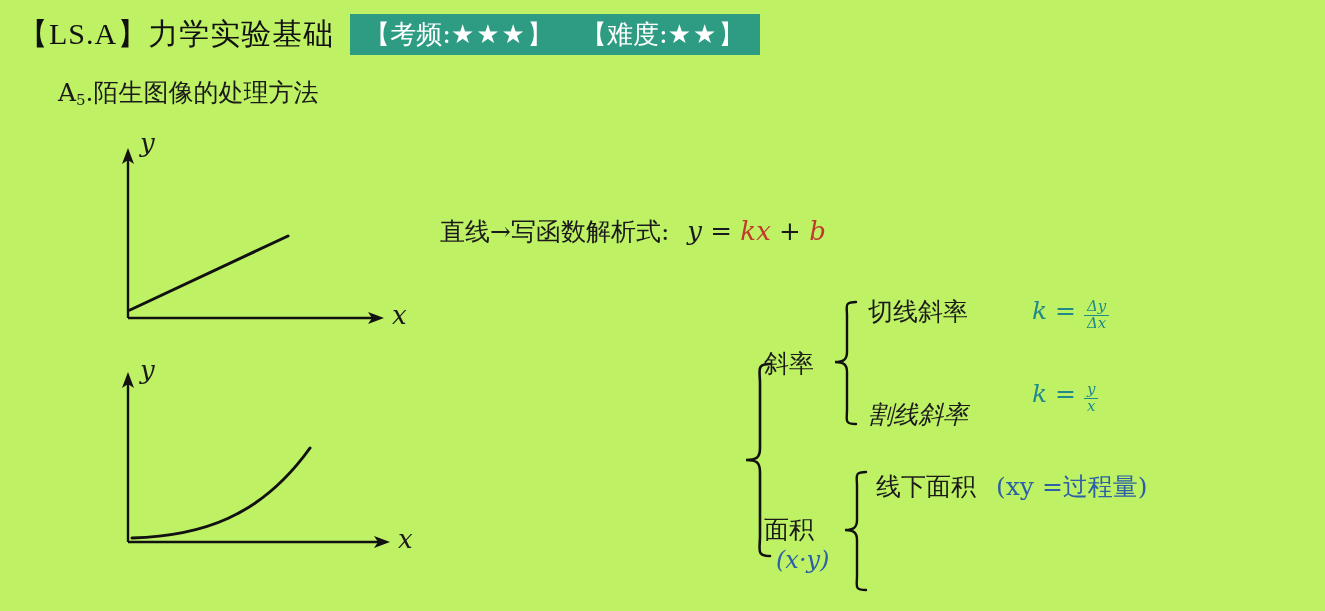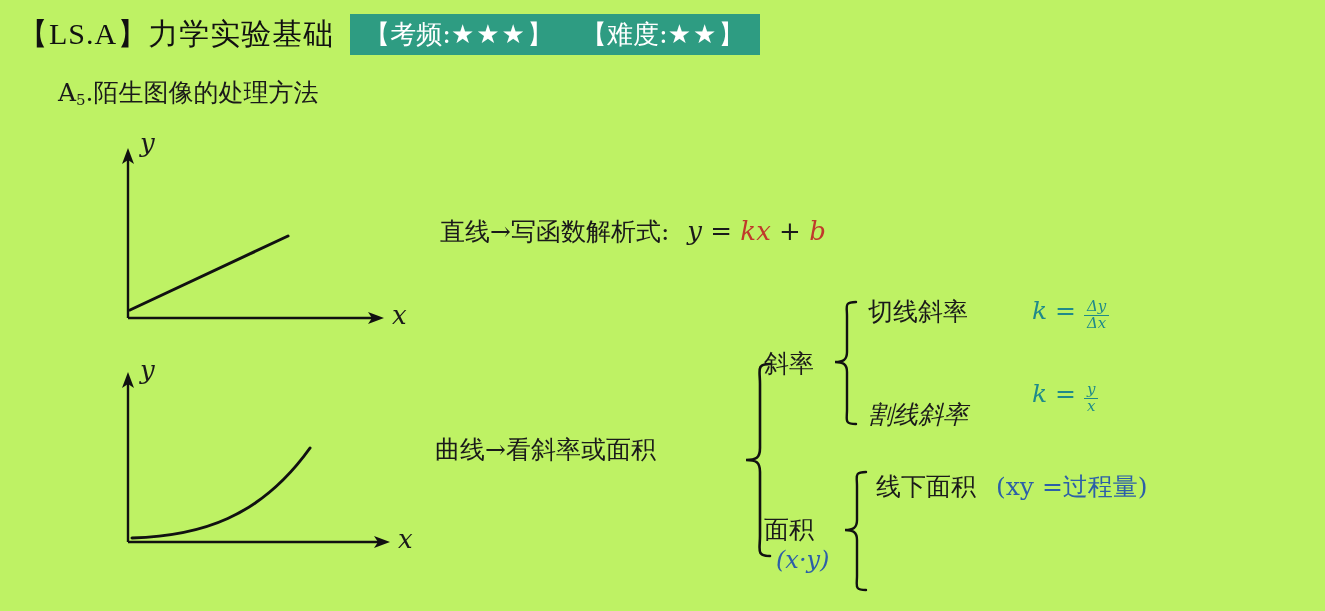--- a/index.html
+++ b/index.html
@@ -164,21 +164,20 @@
     <span>直线→写函数解析式:</span>
     <span class="eq" style="margin-left:10px; font-size:26px;">
       <span>y</span>
       <span style="font-style:normal;">=</span>
       <span class="red">k</span><span class="red">x</span>
       <span style="font-style:normal;">+</span>
       <span class="red">b</span>
     </span>
   </div>
 
-  <div class="curve-note">曲线→看斜率或面积</div>
 
   <svg class="brace" style="left:740px; top:360px;" width="34" height="200" viewBox="0 0 34 200">
     <path d="M 30 4 C 16 4, 20 10, 20 24 L 20 88 C 20 98, 16 100, 6 100 C 16 100, 20 102, 20 112 L 20 176 C 20 190, 16 196, 30 196" stroke="#111" stroke-width="2.6" fill="none" stroke-linecap="round"></path>
   </svg>
 
   <div class="lbl" style="left:764px; top:347px;">斜率</div>
 
   <svg class="brace" style="left:830px; top:298px;" width="30" height="130" viewBox="0 0 30 130">
     <path d="M 26 4 C 14 4, 17 8, 17 18 L 17 54 C 17 62, 13 64, 5 64 C 13 64, 17 66, 17 74 L 17 112 C 17 122, 14 126, 26 126" stroke="#111" stroke-width="2.4" fill="none" stroke-linecap="round"></path>
   </svg>

